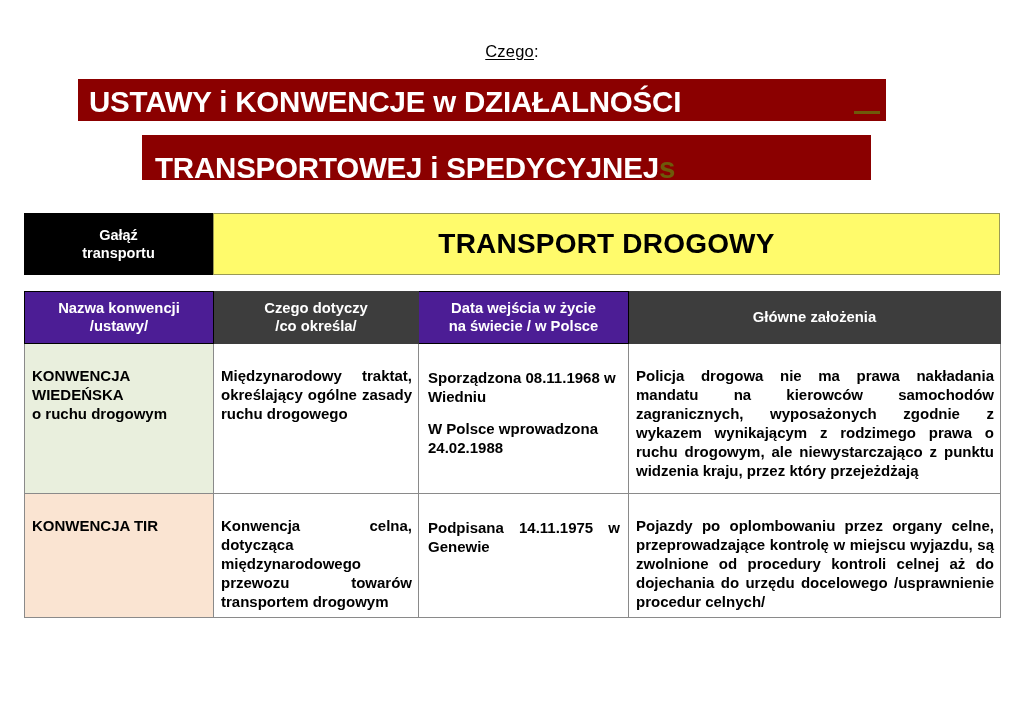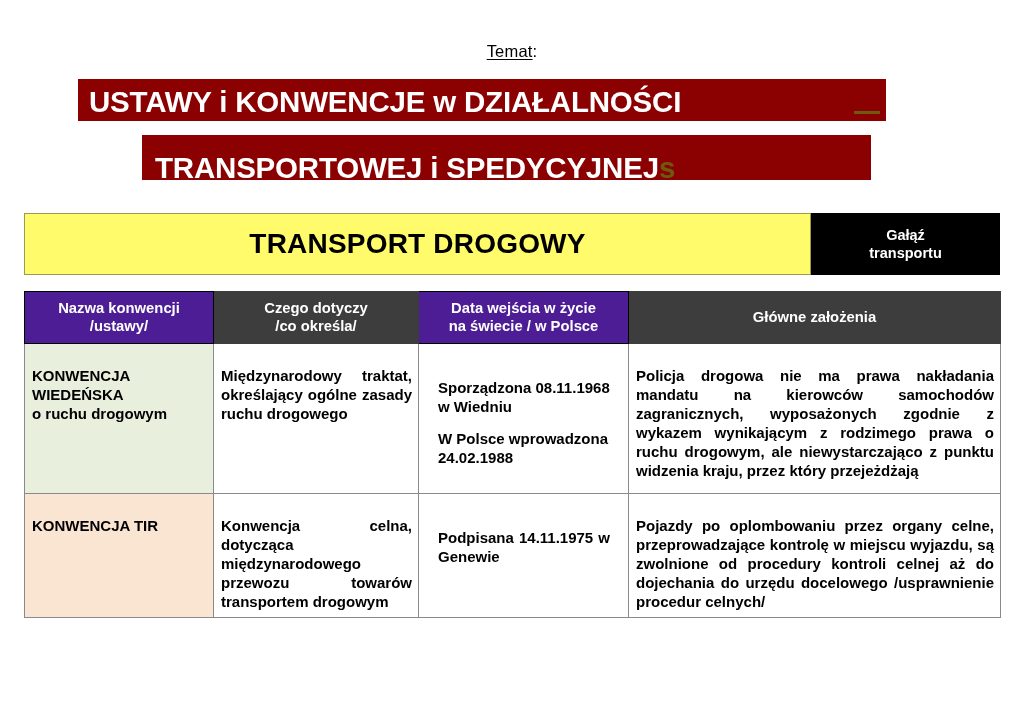--- a/index.html
+++ b/index.html
@@ -144,51 +144,51 @@
   .cell {
     font-weight: bold;
     font-size: 15px;
     line-height: 1.27;
     padding: 22px 6px 6px 7px;
     background: #ffffff;
   }
   .cell-name { background: #E9EFDD; }
   .cell-name-2 { background: #FAE4D2; }
   .justify { text-align: justify; text-align-last: left; }
-  .cell p { margin: 12px; }
+  .cell p { margin: 2px; }
   .cell p + p { margin-top: 13px; }
 
   .row1 td { height: 150px; }
   .row2 td { height: 115px; }
 
   
   col.c1 { width: 189px; }
   col.c2 { width: 205px; }
   col.c3 { width: 210px; }
   col.c4 { width: 372px; }
 </style>
 </head>
 <body>
 
-<div id="temat-label"><span class="u">Temat</span><span>:</span></div>
+<div id="temat-label"><span class="u">Czego</span><span>:</span></div>
 
 <div class="banner" id="title-banner-1">
   <span>USTAWY i KONWENCJE w DZIAŁALNOŚCI</span>
   <span class="tail-underscore"></span>
 </div>
 
 <div class="banner" id="title-banner-2"><span>TRANSPORTOWEJ i SPEDYCYJNEJ</span><span class="accent-s">s</span></div>
 
 <div id="branch-header">
-  <div id="branch-value-cell">
-    <span id="branch-value-text">TRANSPORT DROGOWY</span>
-  </div>
   <div id="branch-label-cell">
     <span>Gałąź</span>
     <span>transportu</span>
+  </div>
+  <div id="branch-value-cell">
+    <span id="branch-value-text">TRANSPORT DROGOWY</span>
   </div>
 </div>
 
 <table id="main-table">
   <colgroup>
     <col class="c1">
       <col class="c2">
       <col class="c3">
       <col class="c4">
   </colgroup>

